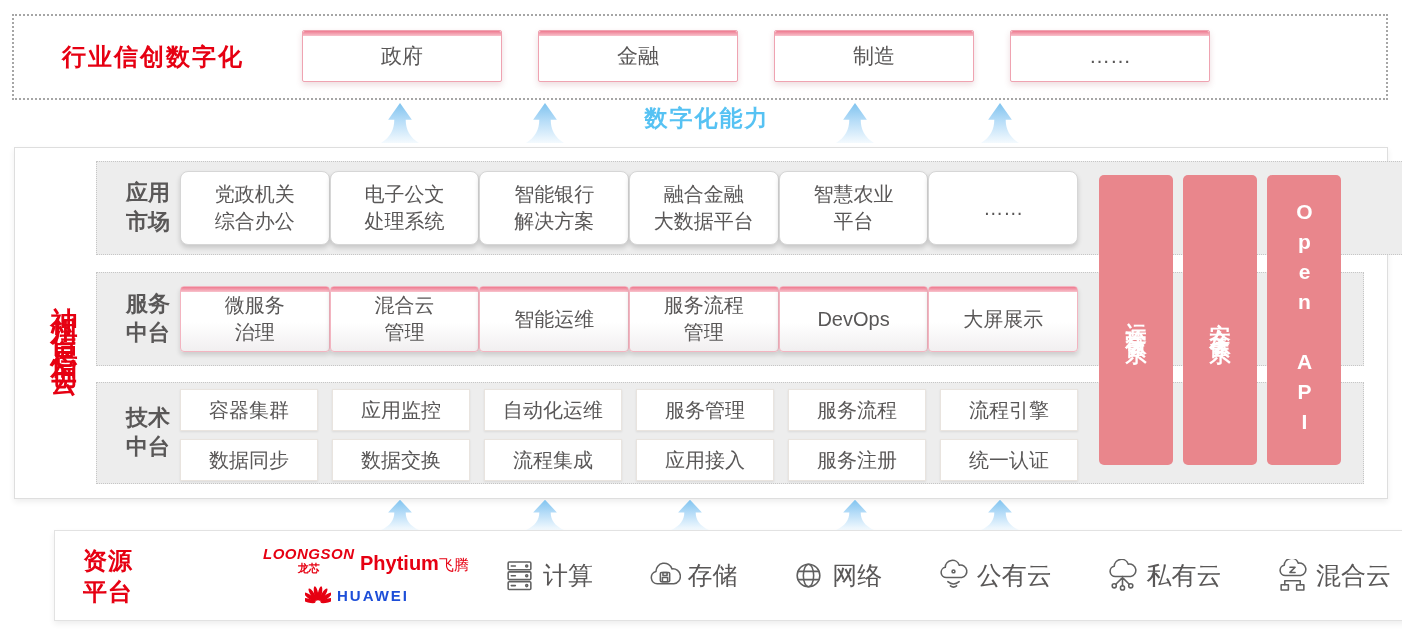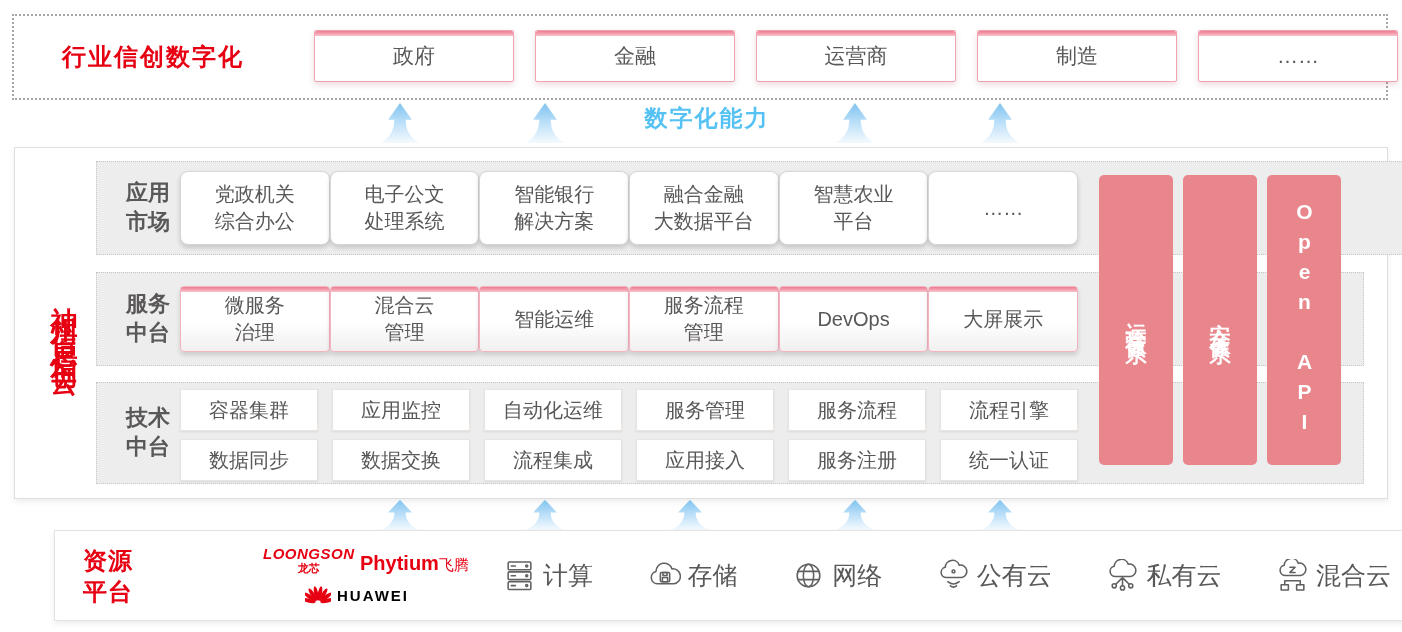--- a/index.html
+++ b/index.html
@@ -4,21 +4,21 @@
 <style>
   html,body{margin:0;padding:0;background:#fff;}
   #stage{position:relative;width:1402px;height:632px;background:#fff;overflow:hidden;
          font-family:"Liberation Sans","DejaVu Sans",sans-serif;color:#595757;}
 
   
   .top-banner{position:absolute;left:12px;top:14px;width:1372px;height:82px;
               border:2px dotted #a6a6a6;background:#fff;}
   .banner-label{position:absolute;left:48px;top:50%;transform:translateY(-50%);
                 font-size:24px;font-weight:bold;color:#e60012;letter-spacing:2px;white-space:nowrap;}
-  .sectors{position:absolute;left:300px;top:14px;display:flex;gap:21px;border-radius:20px;}
+  .sectors{position:absolute;left:288px;top:14px;display:flex;gap:36px;border-radius:20px;}
   .sector-box{position:relative;width:198px;height:50px;background:#fff;
               border:1px solid #efa3b1;border-radius:2px;
               box-shadow:0 3px 6px rgba(160,60,80,.18);
               display:flex;align-items:center;justify-content:center;
               font-size:21px;color:#595757;}
   .bar-top{position:absolute;top:0;left:0;right:0;height:5px;
            background:linear-gradient(180deg,#ee7b90,#f8c3cd);border-radius:2px 2px 0 0;}
 
   
   .capability-label{position:absolute;left:707px;top:103px;transform:translateX(-50%);
@@ -66,21 +66,21 @@
   .res-label{position:absolute;left:28px;top:50%;transform:translateY(-50%);
              font-size:24px;font-weight:bold;color:#e60012;line-height:1.3;letter-spacing:1px;}
   .vendors{position:absolute;left:200px;top:8px;width:215px;height:76px;}
   .loongson{position:absolute;left:8px;top:6px;text-align:center;color:#e60012;}
   .loongson-word{font-size:15px;font-weight:900;font-style:italic;letter-spacing:.5px;display:block;}
   .loongson-cn{font-size:11px;font-weight:bold;display:block;margin-top:-1px;}
   .phytium{position:absolute;left:105px;top:13px;color:#e60012;white-space:nowrap;}
   .phytium-word{font-size:20px;font-weight:bold;}
   .phytium-cn{font-size:15px;}
   .huawei{position:absolute;left:50px;top:46px;display:flex;align-items:center;}
-  .huawei-word{font-size:15px;font-weight:bold;color:#000000;letter-spacing:2px;margin-left:6px;}
+  .huawei-word{font-size:15px;font-weight:bold;color:#1d4ed8;letter-spacing:2px;margin-left:6px;}
   .resources{position:absolute;left:448px;right:36px;top:0;bottom:0;
              display:flex;align-items:center;justify-content:space-between;}
   .res-item{display:flex;align-items:center;gap:7px;font-size:25px;color:#595757;white-space:nowrap;}
   .res-icon{width:33px;height:33px;stroke:#606060;fill:none;stroke-width:1.5;
             stroke-linecap:round;stroke-linejoin:round;}
 </style>
 </head>
 <body>
 
 <svg width="0" height="0" style="position:absolute" aria-hidden="true">
@@ -104,24 +104,20 @@
       <div class="sector-box">
           <div class="bar-top"></div>
           <span>政府</span>
         </div>
       <div class="sector-box">
           <div class="bar-top"></div>
           <span>金融</span>
         </div>
       <div class="sector-box">
           <div class="bar-top"></div>
-          <span>运营商</span>
-        </div>
-      <div class="sector-box">
-          <div class="bar-top"></div>
           <span>制造</span>
         </div>
       <div class="sector-box">
           <div class="bar-top"></div>
           <span>……</span>
         </div>
     </div>
   </div>
 
   <div class="capability-label">数字化能力</div>

